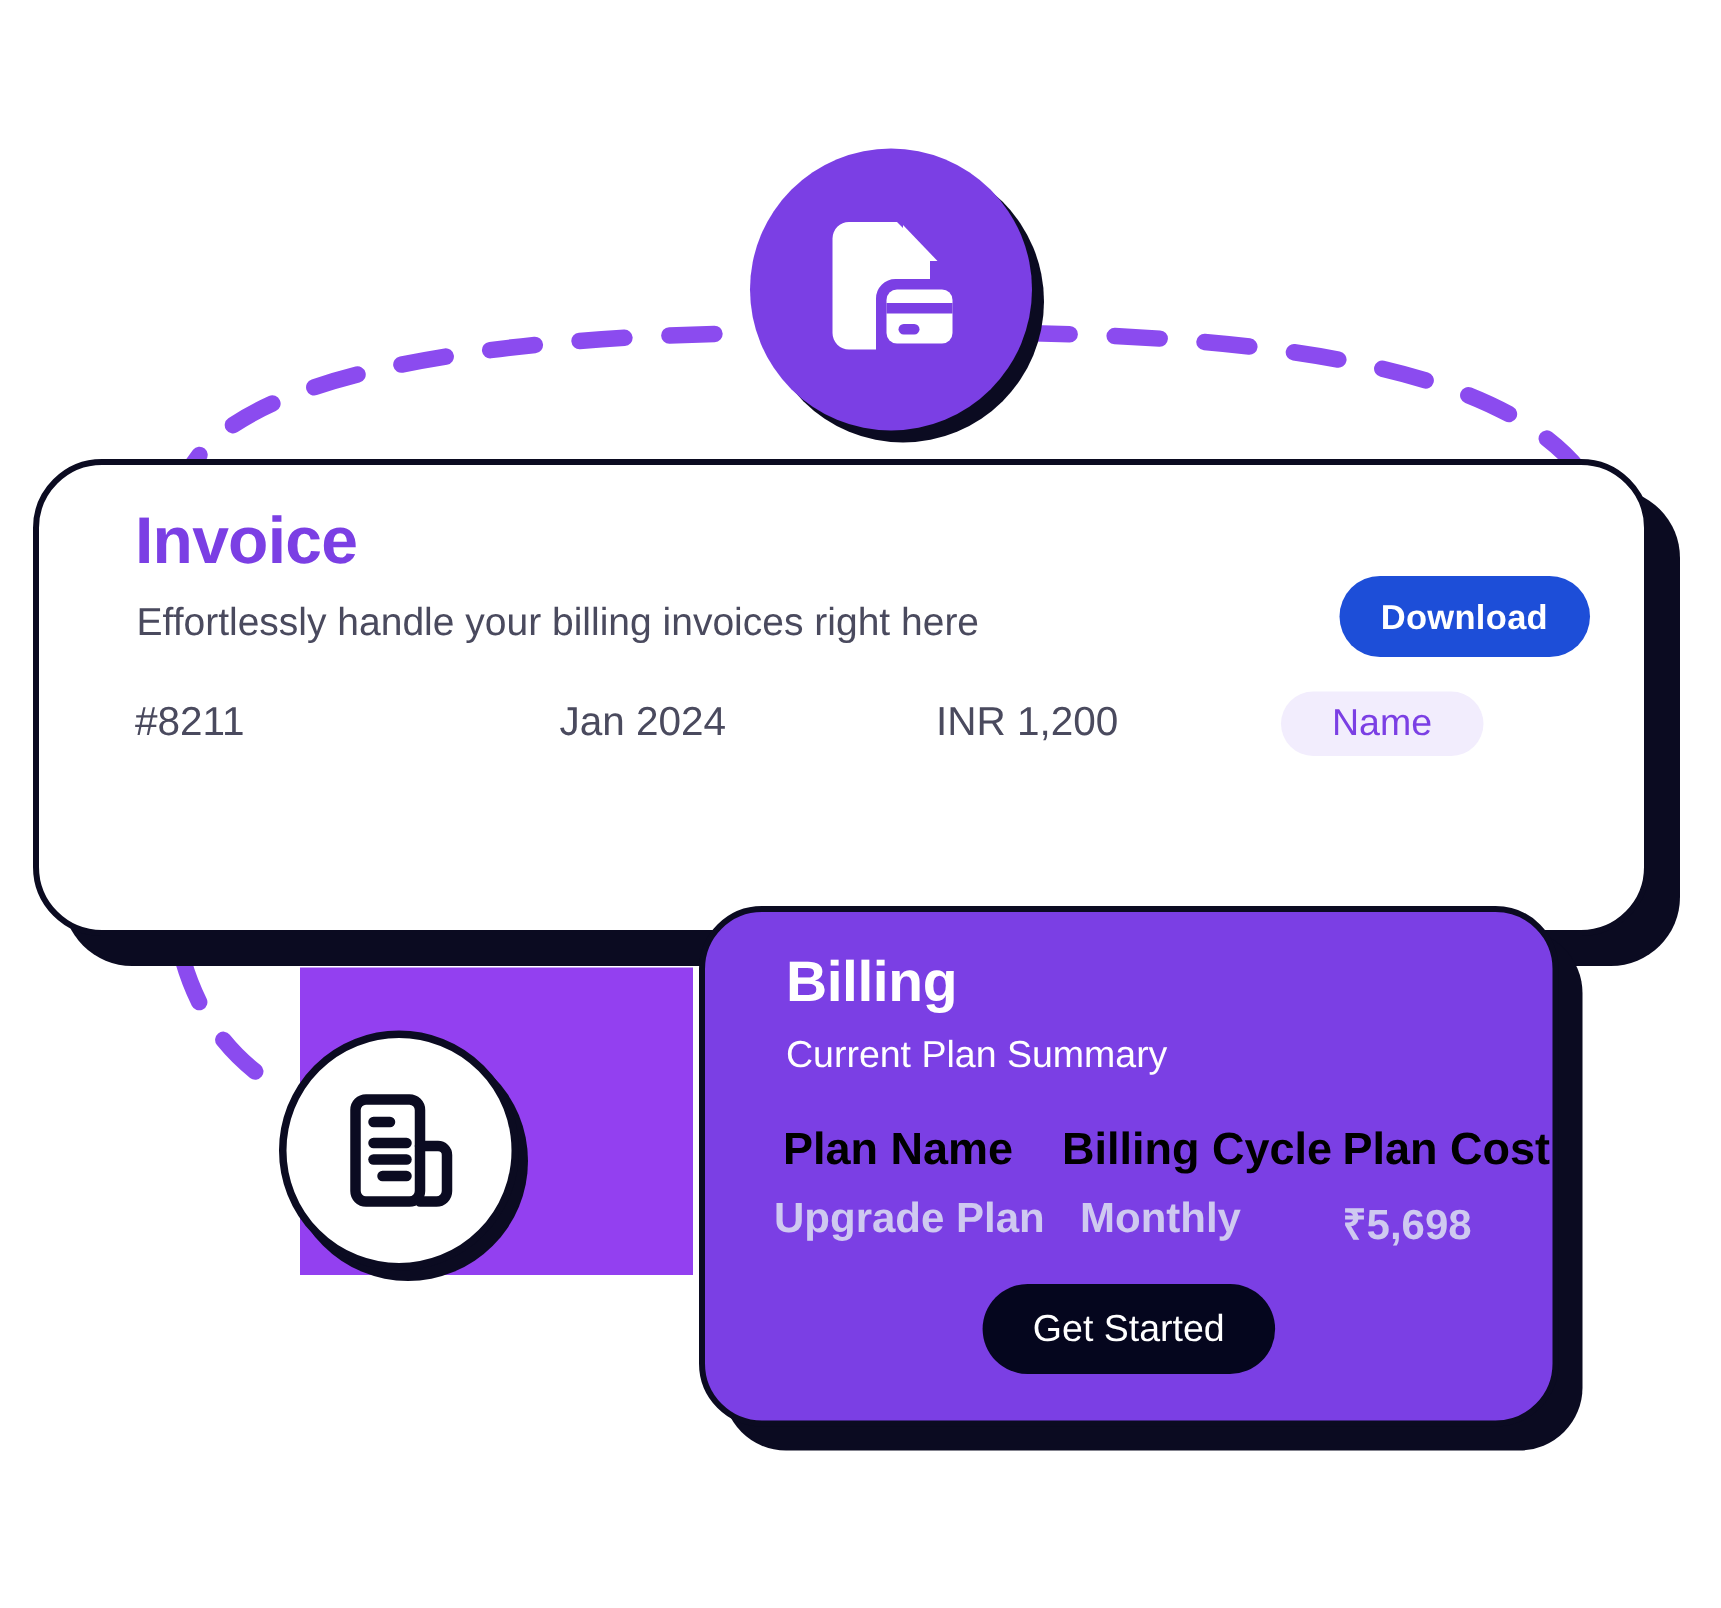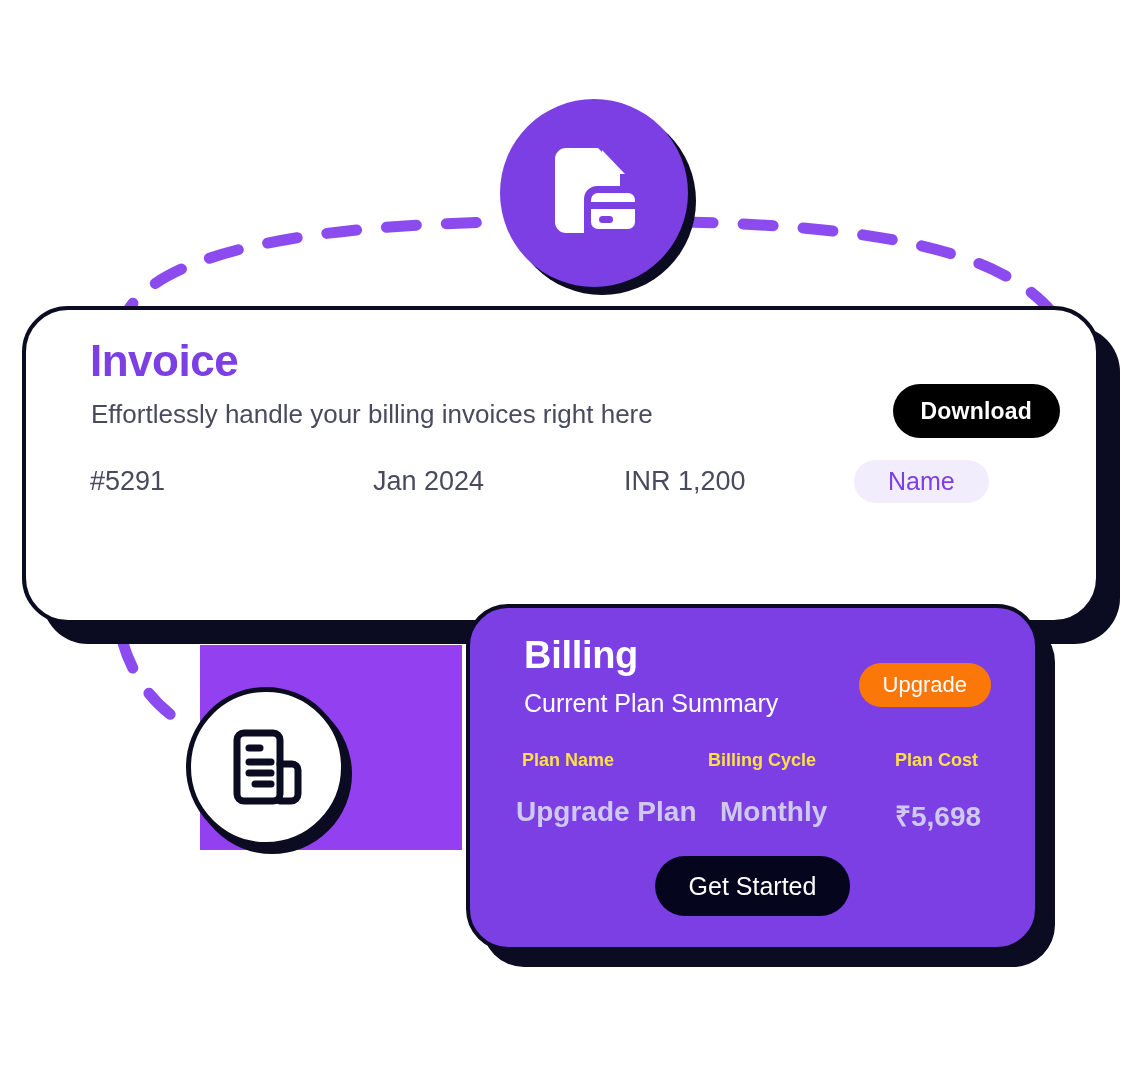--- a/index.html
+++ b/index.html
@@ -73,21 +73,21 @@
     font-size: 26px;
     font-weight: 400;
     color: #4A4A5E;
     white-space: nowrap;
   }
 
   .download-button {
     position: absolute;
     right: 36px;
     top: 74px;
-    background: #000000;
+    background: #1d4ed8;
     color: #ffffff;
     border: none;
     border-radius: 999px;
     padding: 0 28px;
     height: 54px;
     font-family: "Liberation Sans", sans-serif;
     font-size: 23px;
     font-weight: 700;
     letter-spacing: 0.2px;
     cursor: pointer;
@@ -196,23 +196,23 @@
   .plan-table {
     position: absolute;
     left: 0;
     top: 142px;
     width: 100%;
   }
   .plan-row { position: relative; height: 46px; }
   .plan-cell { position: absolute; white-space: nowrap; top: 0; }
 
   .plan-head .plan-cell {
-    font-size: 18px;
-    font-weight: 700;
-    color: #fde047;
+    font-size: 30px;
+    font-weight: 700;
+    color: #000000;
   }
   .plan-body .plan-cell {
     font-size: 28px;
     font-weight: 700;
     color: #CFC9F0;
   }
 
   .pcol-0 { left: 52px; }
   .pcol-1 { left: 238px; }
   .pcol-2 { left: 425px; }
@@ -287,37 +287,36 @@
 
     <div class="invoice-title">Invoice</div>
 
     <div class="invoice-subtitle">Effortlessly handle your billing invoices right here</div>
 
     <button class="download-button">Download</button>
 
     <div class="invoice-table">
 
       <div class="inv-row inv-body">
-        <div class="inv-cell col-0">#5291</div>
+        <div class="inv-cell col-0">#8211</div>
         <div class="inv-cell col-1">Jan 2024</div>
         <div class="inv-cell col-2">INR 1,200</div>
         <div class="inv-cell col-3">
           <span class="status-pill">Name</span>
         </div>
       </div>
     </div>
   </div>
 
   <div class="billing-card">
 
     <div class="billing-title">Billing</div>
 
     <div class="billing-subtitle">Current Plan Summary</div>
 
-    <button class="upgrade-button">Upgrade</button>
 
     <div class="plan-table">
       <div class="plan-row plan-head">
         <div class="plan-cell pcol-0">Plan Name</div>
         <div class="plan-cell pcol-1">Billing Cycle</div>
         <div class="plan-cell pcol-2">Plan Cost</div>
       </div>
 
       <div class="plan-row plan-body">
         <div class="plan-cell pcol-0">Upgrade Plan</div>

